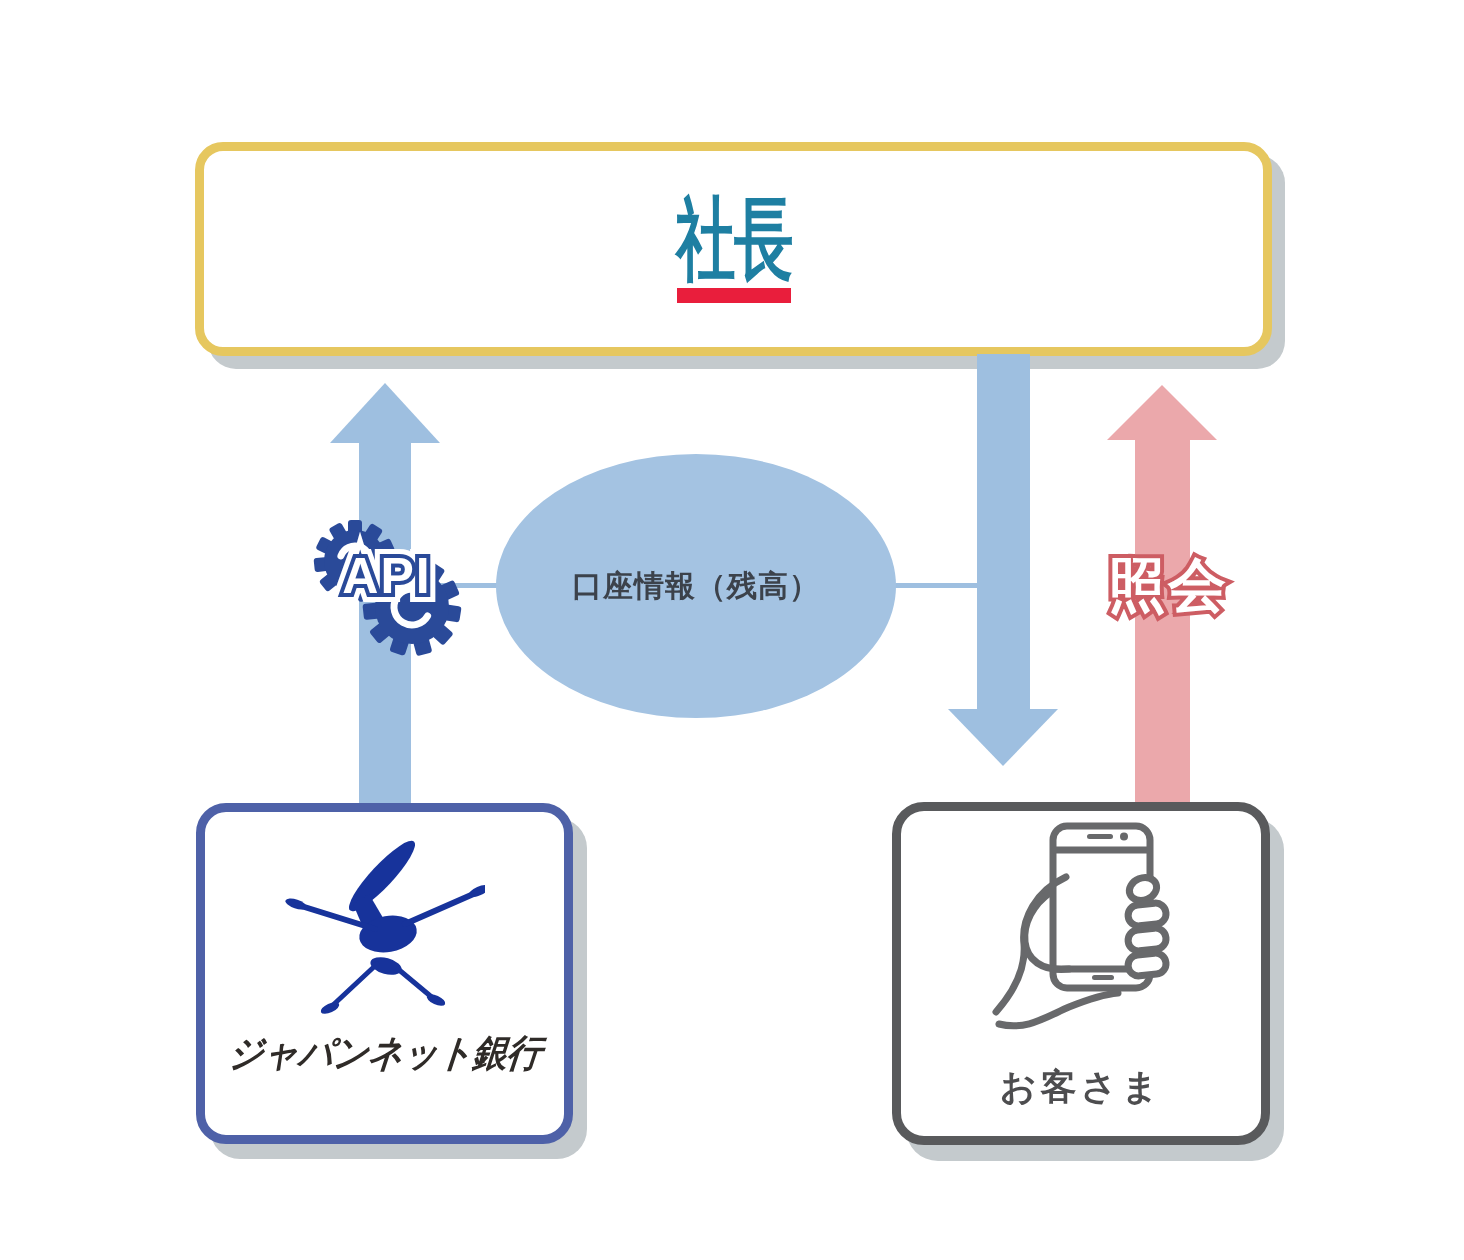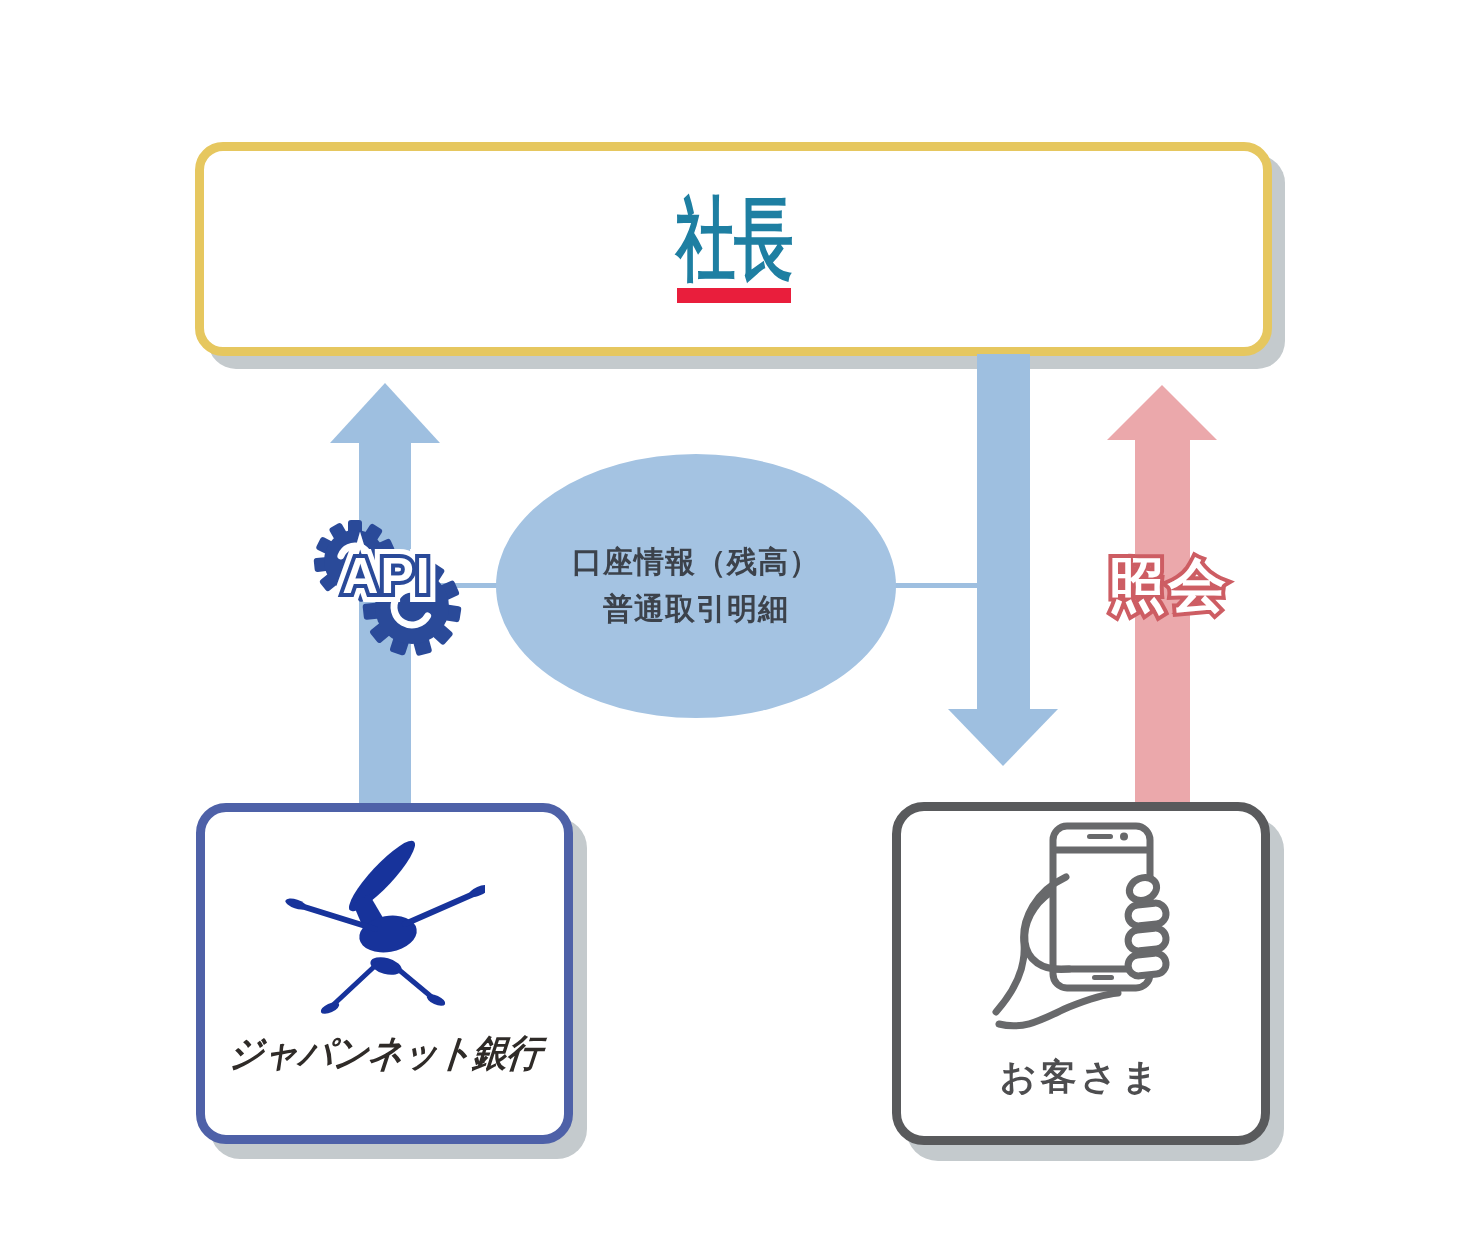--- a/index.html
+++ b/index.html
@@ -75,21 +75,21 @@
     color:#2f2b28; letter-spacing:-1px; white-space:nowrap;
     transform:scaleX(0.92) skewX(-6deg);
   }
   .customer-box {
     position:absolute; left:892px; top:802px; width:378px; height:343px;
     background:#ffffff; border:9px solid #595a5c; border-radius:32px;
     box-shadow:14px 16px 0 0 #c4cacd;
     display:flex; flex-direction:column; align-items:center;
   }
   .customer-label {
-    margin-top:6px; font-size:36px; font-weight:600; color:#4d4d4f;
+    margin-top:16px; font-size:36px; font-weight:600; color:#4d4d4f;
     letter-spacing:4px; white-space:nowrap;
   }
 </style>
 </head>
 <body>
 
 <div id="canvas">
 
   <div class="president-box">
     <div class="logo-stack">
@@ -110,21 +110,20 @@
     <div class="tri down-right-head"></div>
   </div>
 
   <div>
     <div class="tri up-pink-head"></div>
     <div class="shaft pink-shaft up-pink-shaft"></div>
   </div>
 
   <div class="data-ellipse">
     <div class="line">口座情報（残高）</div>
-    <div class="line">普通取引明細</div>
   </div>
 
   <svg class="api-badge" width="168" height="160" viewBox="0 0 168 160">
 
     <g transform="translate(52,58)">
       <g fill="#2a4a99">
         <rect x="-7" y="-41" width="14" height="14" rx="3"></rect>
         <rect x="-7" y="-41" width="14" height="14" rx="3" transform="rotate(33)"></rect>
         <rect x="-7" y="-41" width="14" height="14" rx="3" transform="rotate(66)"></rect>
         <rect x="-7" y="-41" width="14" height="14" rx="3" transform="rotate(99)"></rect>

